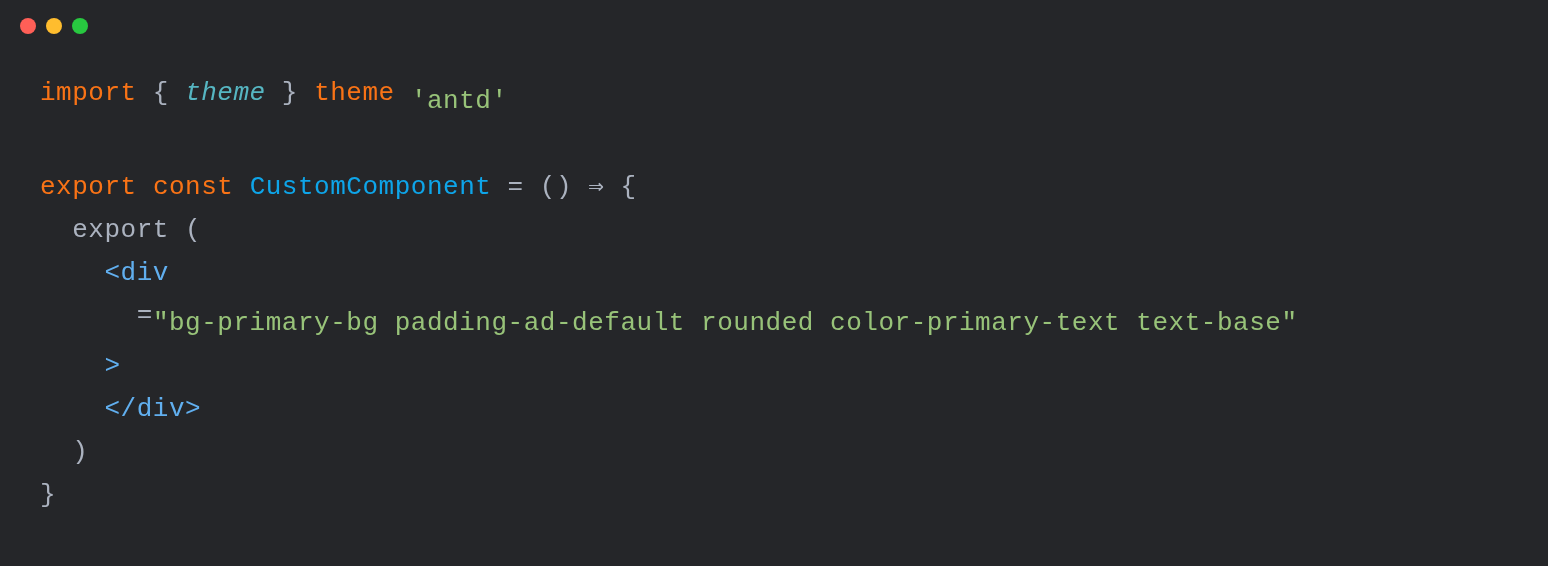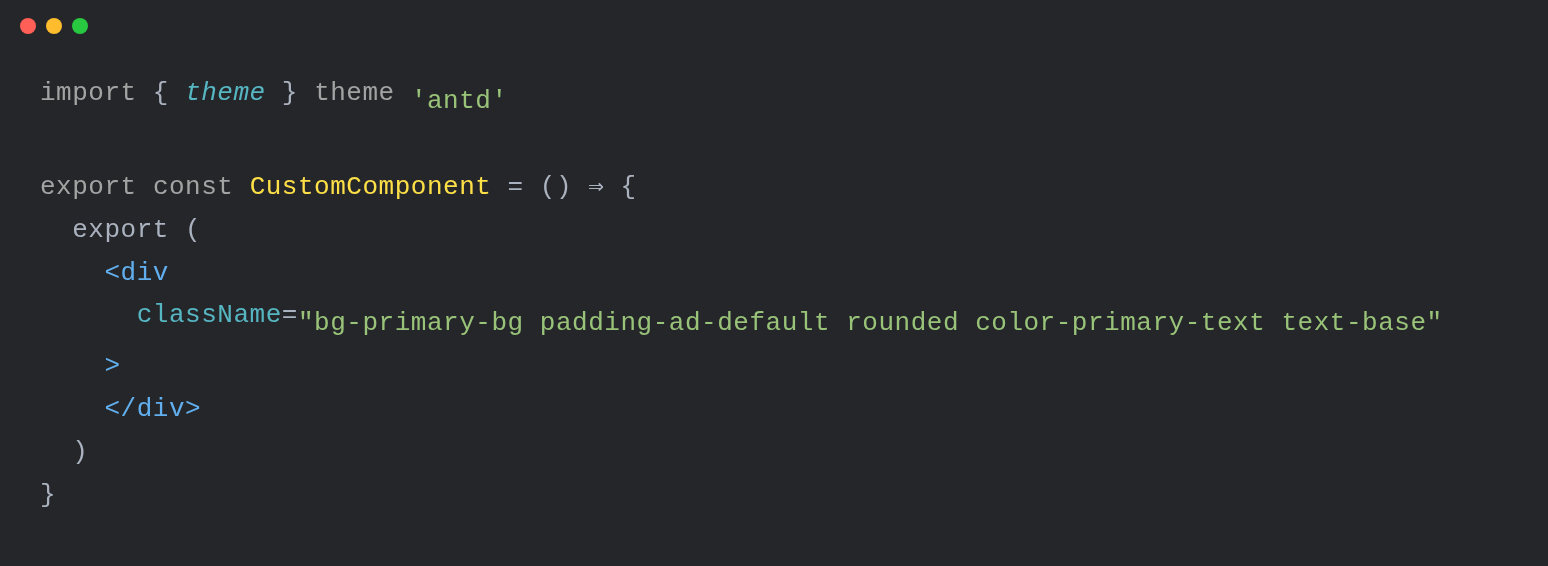--- a/index.html
+++ b/index.html
@@ -64,24 +64,24 @@
       flex-wrap: nowrap;
       white-space: pre;
     }
 
     .blank-line {
       height: 1.65em;
     }
     .c-green  { color: #98c379; margin-top: 8px; }
     .c-cyan   { color: #56b6c2; font-style: italic; }
     .c-plain  { color: #abb2bf; }
-    .c-keyword { color: #a3a3a3; text-align: right; }
+    .c-keyword { color: #f97316; text-align: right; }
     .c-tag    { color: #61afef; }
     .c-attr   { color: #56b6c2; }
-    .c-func   { color: #fde047; text-align: right; }
+    .c-func   { color: #0ea5e9; text-align: right; }
   </style>
 </head>
 <body>
 
 <div class="window">
   <div class="titlebar">
     <span class="traffic-light close"></span>
     <span class="traffic-light minimize"></span>
     <span class="traffic-light maximize"></span>
   </div>
@@ -115,21 +115,20 @@
       <span class="c-plain">  export (</span>
     </div>
 
     <div class="line">
       <span class="c-plain">    </span>
       <span class="c-tag">&lt;div</span>
     </div>
 
     <div class="line">
       <span class="c-plain">      </span>
-      <span class="c-attr">className</span>
       <span class="c-plain">=</span>
       <span class="c-green">"bg-primary-bg padding-ad-default rounded color-primary-text text-base"</span>
     </div>
 
     <div class="line">
       <span class="c-tag">    &gt;</span>
     </div>
 
 
     <div class="line">

